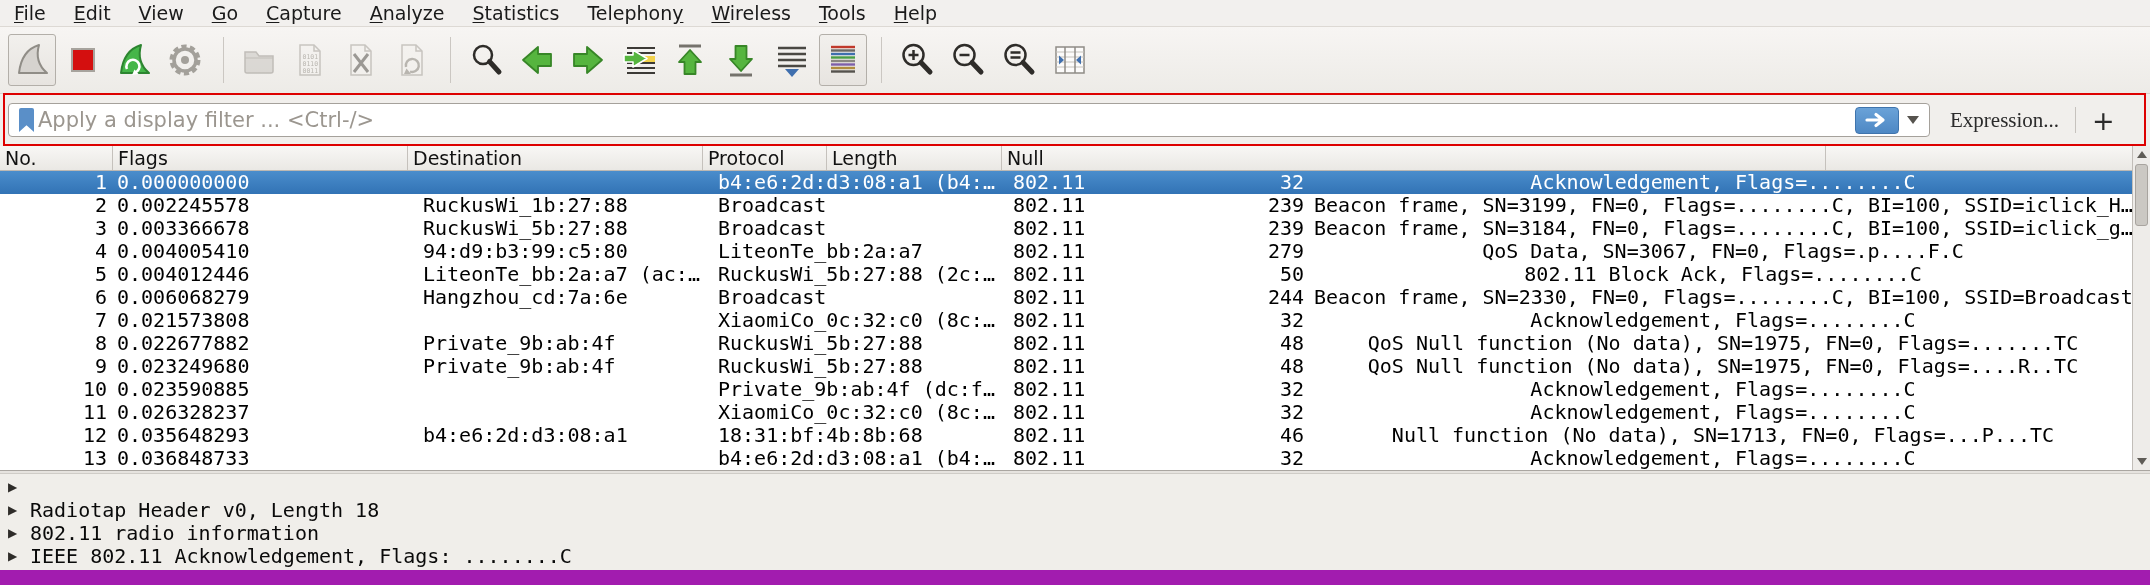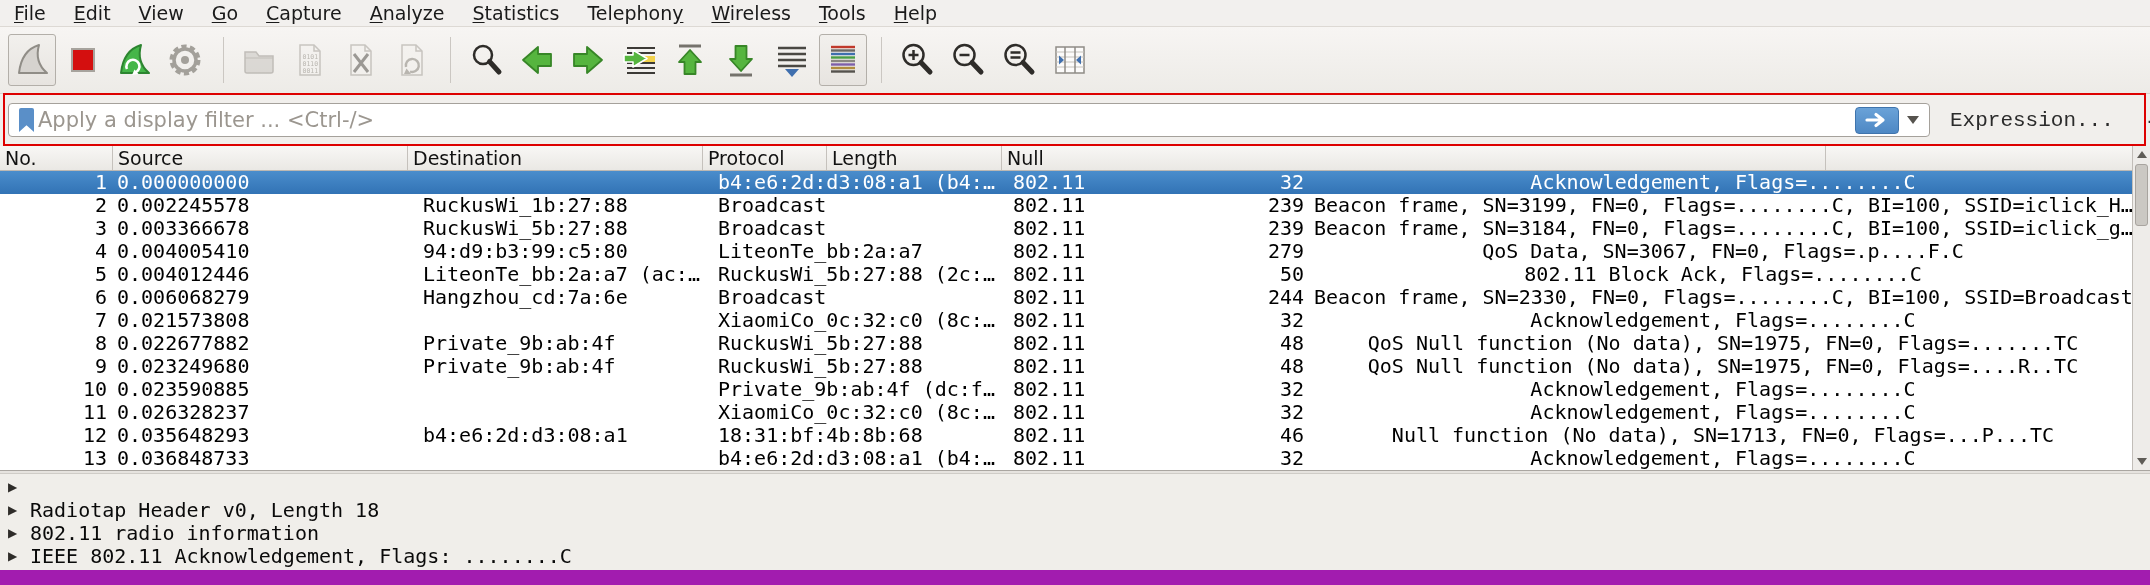--- a/index.html
+++ b/index.html
@@ -33,21 +33,21 @@
   .bookmark { width: 15px; height: 24px; background: #5a8fc8; border-radius: 2px 2px 0 0;
     clip-path: polygon(0 0, 100% 0, 100% 100%, 50% 72%, 0 100%); flex: none; margin: 0 4px; }
   .filter-text { flex: 1; border: none; outline: none; font-family: "DejaVu Sans", sans-serif;
     font-size: 21px; color: #333; background: transparent; min-width: 0; }
   .filter-text::placeholder { color: #9b968f; opacity: 1; }
   .apply-btn { width: 44px; height: 27px; background: linear-gradient(#6aa2d8,#4e88c4);
     border: 1px solid #3f74ad; border-radius: 4px; display: flex; align-items: center;
     justify-content: center; flex: none; margin-right: 8px; }
   .caret { width: 0; height: 0; border-left: 6px solid transparent; border-right: 6px solid transparent;
     border-top: 8px solid #56534e; margin-right: 4px; }
-  .expression-btn { font-family: Liberation Mono, monospace; font-size: 21px; color: #2b2b2b;
+  .expression-btn { font-family: Liberation Serif, serif; font-size: 21px; color: #2b2b2b;
     margin-left: 20px; white-space: nowrap; }
   .fsep { width: 1px; height: 26px; background: #c6c2bd; margin: 0 16px; }
   .plus-btn { font-family: "DejaVu Sans", sans-serif; font-size: 27px; color: #2b2b2b; }
 
   
   .annotation-rect { position: absolute; left: 3px; top: 93px; width: 2143px; height: 53px;
     border: 2px solid #dd0000; z-index: 50; pointer-events: none; }
 
   
   .pl-header { position: absolute; top: 146px; left: 0; width: 2132px; height: 25px;
@@ -314,21 +314,21 @@
     </div>
     <div class="expression-btn">Expression...</div>
     <div class="fsep"></div>
     <div class="plus-btn">+</div>
   </div>
 
   <div class="annotation-rect"></div>
 
   <div class="pl-header">
       <div class="hcell" style="width: 113px;">No.</div>
-      <div class="hcell" style="width: 295px;">Source</div>
+      <div class="hcell" style="width: 295px;">Flags</div>
       <div class="hcell" style="width: 295px;">Destination</div>
       <div class="hcell" style="width: 124px;">Protocol</div>
       <div class="hcell" style="width: 175px;">Length</div>
       <div class="hcell" style="width: 824px;">Null</div>
     </div>
 
   <div class="pl-body">
       <div class="prow selected"><div class="pcell c-no" style="width: 113px;">1</div><div class="pcell c-time" style="width: 306px;">0.000000000</div><div class="pcell c-source" style="width: 295px;"></div><div class="pcell c-destination" style="width: 295px;">b4:e6:2d:d3:08:a1 (b4:…</div><div class="pcell c-protocol" style="width: 124px;">802.11</div><div class="pcell c-length" style="width: 175px;">32</div><div class="pcell c-info" style="width: 824px;">Acknowledgement, Flags=........C</div></div>
       <div class="prow"><div class="pcell c-no" style="width: 113px;">2</div><div class="pcell c-time" style="width: 306px;">0.002245578</div><div class="pcell c-source" style="width: 295px;">RuckusWi_1b:27:88</div><div class="pcell c-destination" style="width: 295px;">Broadcast</div><div class="pcell c-protocol" style="width: 124px;">802.11</div><div class="pcell c-length" style="width: 175px;">239</div><div class="pcell c-info" style="width: 824px;">Beacon frame, SN=3199, FN=0, Flags=........C, BI=100, SSID=iclick_H…</div></div>
       <div class="prow"><div class="pcell c-no" style="width: 113px;">3</div><div class="pcell c-time" style="width: 306px;">0.003366678</div><div class="pcell c-source" style="width: 295px;">RuckusWi_5b:27:88</div><div class="pcell c-destination" style="width: 295px;">Broadcast</div><div class="pcell c-protocol" style="width: 124px;">802.11</div><div class="pcell c-length" style="width: 175px;">239</div><div class="pcell c-info" style="width: 824px;">Beacon frame, SN=3184, FN=0, Flags=........C, BI=100, SSID=iclick_g…</div></div>

